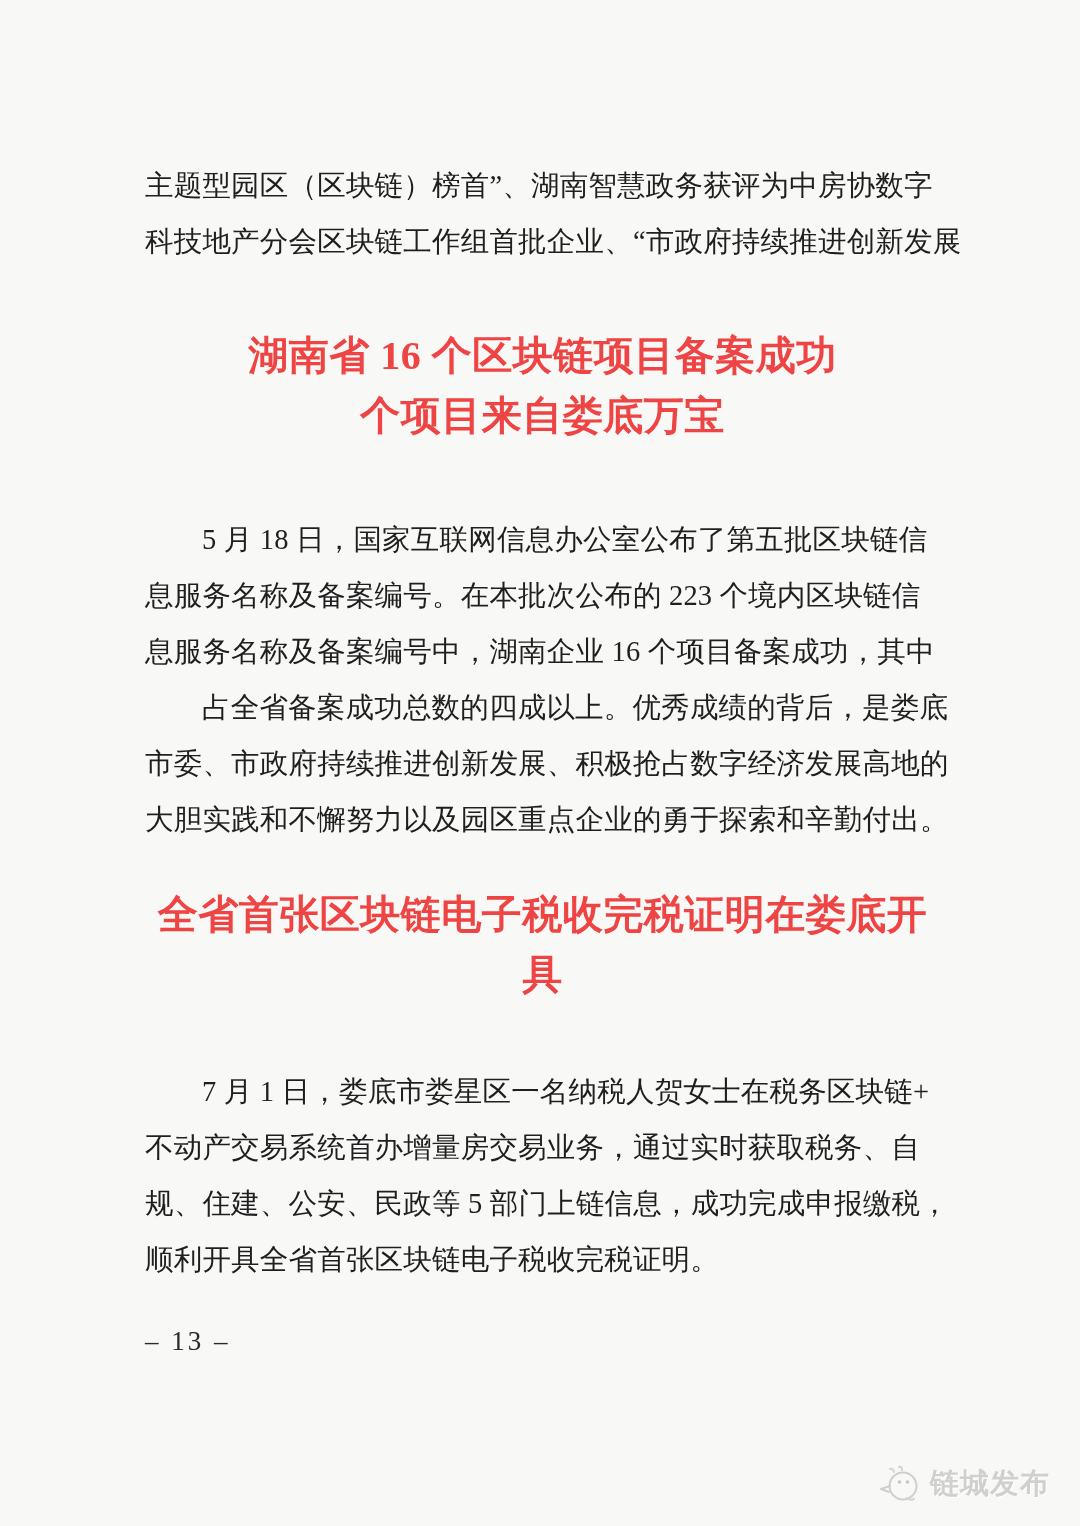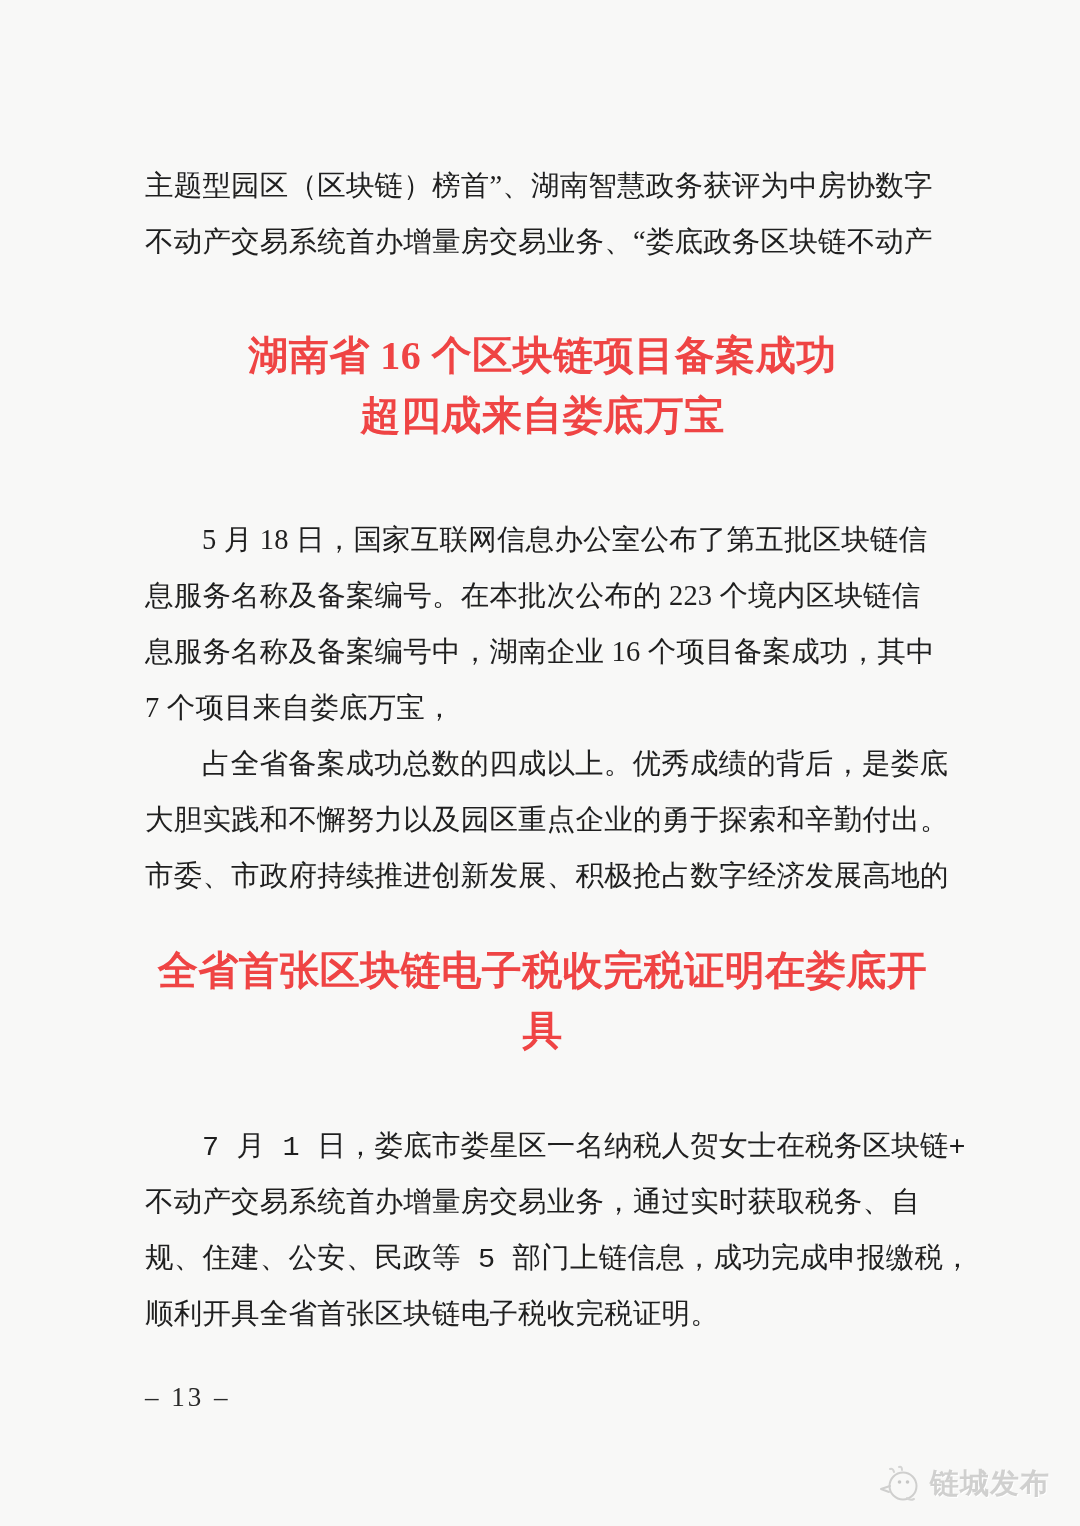--- a/index.html
+++ b/index.html
@@ -29,21 +29,21 @@
     font-size:40px;
     line-height:60px;
     font-weight:bold;
     text-align:center;
     color:#ef4444;
     letter-spacing:0.5px;
   }
   .mt-h1{margin-top:56px;}
   .mt-p2{margin-top:66px;}
   .mt-h2{margin-top:37px;}
-  .mt-p4{margin-top:59px;font-family:Liberation Mono, monospace;}
+  .mt-p4{margin-top:59px;}
   .page-number{
     margin-top:38px;
     text-align:left;
     padding-right:10px;
     font-size:27px;
     letter-spacing:3px;
     color:#2a2a2a;
   }
   .watermark{
     position:absolute;
@@ -62,39 +62,38 @@
   .watermark svg{display:block;}
 </style>
 </head>
 <body>
 
 <div class="page">
   <main class="doc">
 
     <div class="para no-indent">
         <div class="line">主题型园区（区块链）榜首”、湖南智慧政务获评为中房协数字</div>
-        <div class="line">不动产交易系统首办增量房交易业务、“娄底政务区块链不动产</div>
+        <div class="line">科技地产分会区块链工作组首批企业、“市政府持续推进创新发展</div>
       </div>
 
     <h2 class="heading mt-h1">
         <div class="line">湖南省 16 个区块链项目备案成功</div>
-        <div class="line">超四成来自娄底万宝</div>
+        <div class="line">个项目来自娄底万宝</div>
       </h2>
 
     <div class="para indent mt-p2">
         <div class="line">5 月 18 日，国家互联网信息办公室公布了第五批区块链信</div>
         <div class="line">息服务名称及备案编号。在本批次公布的 223 个境内区块链信</div>
         <div class="line">息服务名称及备案编号中，湖南企业 16 个项目备案成功，其中</div>
-        <div class="line">7 个项目来自娄底万宝，</div>
       </div>
 
     <div class="para indent">
         <div class="line">占全省备案成功总数的四成以上。优秀成绩的背后，是娄底</div>
+        <div class="line">市委、市政府持续推进创新发展、积极抢占数字经济发展高地的</div>
         <div class="line">大胆实践和不懈努力以及园区重点企业的勇于探索和辛勤付出。</div>
-        <div class="line">市委、市政府持续推进创新发展、积极抢占数字经济发展高地的</div>
       </div>
 
     <h2 class="heading mt-h2">
         <div class="line">全省首张区块链电子税收完税证明在娄底开具</div>
       </h2>
 
     <div class="para indent mt-p4">
         <div class="line">7 月 1 日，娄底市娄星区一名纳税人贺女士在税务区块链+</div>
         <div class="line">不动产交易系统首办增量房交易业务，通过实时获取税务、自</div>
         <div class="line">规、住建、公安、民政等 5 部门上链信息，成功完成申报缴税，</div>

